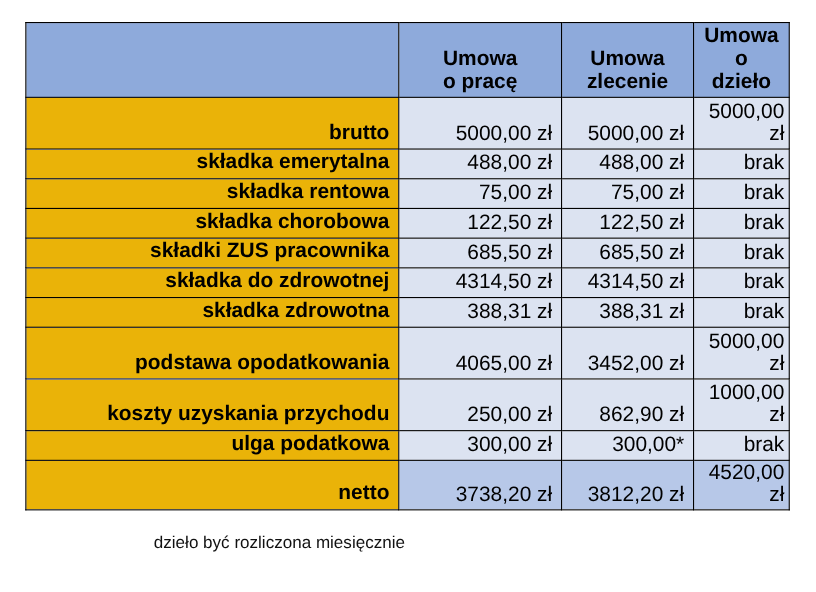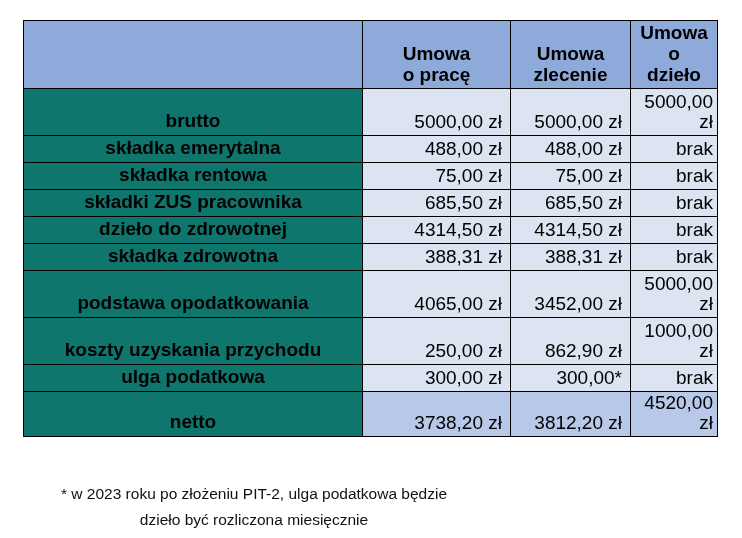--- a/index.html
+++ b/index.html
@@ -44,23 +44,23 @@
   th.colhead {
     background: #8EAADB;
     font-weight: bold;
     text-align: center;
     vertical-align: middle;
     white-space: pre-line;
     line-height: 21px;
     font-size: 16px;
   }
   td.lbl {
-    background: #0f766e;
+    background: #eab308;
     font-weight: bold;
-    text-align: center;
+    text-align: right;
   }
   td.val {
     background: #DCE3F1;
     text-align: right;
     white-space: pre-line;
     line-height: 20px;
   }
   td.val.c4 {
     padding: 1px 4px 3px 4px;
   }
@@ -118,30 +118,36 @@
       <td class="val c4">brak</td>
     </tr>
 
     <tr class="body-row">
       <td class="lbl">składka rentowa</td>
       <td class="val">75,00 zł</td>
       <td class="val">75,00 zł</td>
       <td class="val c4">brak</td>
     </tr>
 
+    <tr class="body-row">
+      <td class="lbl">składka chorobowa</td>
+      <td class="val">122,50 zł</td>
+      <td class="val">122,50 zł</td>
+      <td class="val c4">brak</td>
+    </tr>
 
     <tr class="body-row">
       <td class="lbl">składki ZUS pracownika</td>
       <td class="val">685,50 zł</td>
       <td class="val">685,50 zł</td>
       <td class="val c4">brak</td>
     </tr>
 
     <tr class="body-row">
-      <td class="lbl">dzieło do zdrowotnej</td>
+      <td class="lbl">składka do zdrowotnej</td>
       <td class="val">4314,50 zł</td>
       <td class="val">4314,50 zł</td>
       <td class="val c4">brak</td>
     </tr>
 
     <tr class="body-row">
       <td class="lbl">składka zdrowotna</td>
       <td class="val">388,31 zł</td>
       <td class="val">388,31 zł</td>
       <td class="val c4">brak</td>
@@ -175,17 +181,16 @@
       <td class="lbl">netto</td>
       <td class="val">3738,20 zł</td>
       <td class="val">3812,20 zł</td>
       <td class="val c4">4520,00
 zł</td>
     </tr>
   </tbody>
     </table>
 
   <div id="footnote">
-    <div>* w 2023 roku po złożeniu PIT-2, ulga podatkowa będzie</div>
     <div>dzieło być rozliczona miesięcznie</div>
   </div>
 
 </div>
 
 </body></html>

